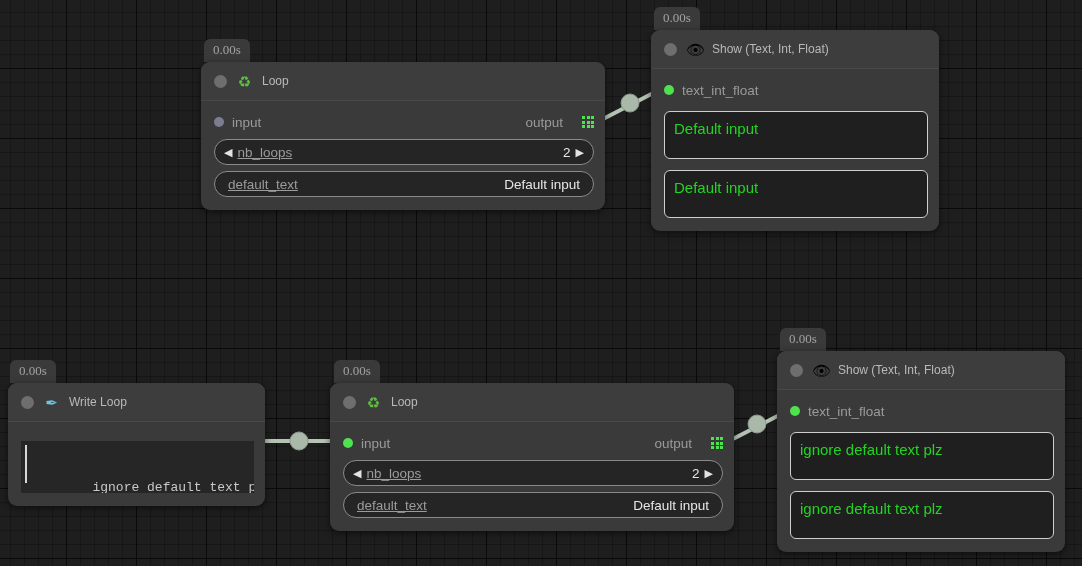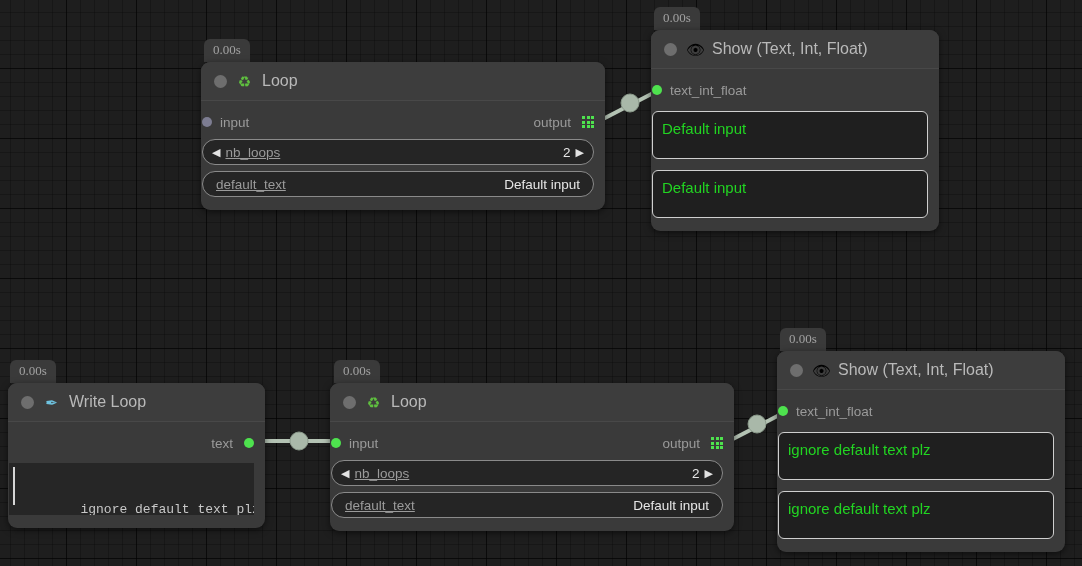--- a/index.html
+++ b/index.html
@@ -75,26 +75,27 @@
   }
   .hdr-icon {
     font-size: 15px;
     line-height: 1;
     flex: none;
     width: 17px;
     text-align: center;
   }
   .hdr-title {
     color: #b9b9b9;
-    font-size: 16px;
+    font-size: 12px;
     white-space: nowrap;
   }
 
   .node-body {
     padding: 9px 11px 13px 1px;
+    margin-left: 12px;
   }
 
   
   .port-row {
     display: flex;
     align-items: center;
     height: 20px;
     margin: 2px 0 7px 0;
     position: relative;
   }
@@ -109,21 +110,21 @@
   .port-label {
     color: #9a9a9a;
     font-size: 13.5px;
     white-space: nowrap;
   }
   .port-in .port-label { margin-left: 8px; }
   .port-out {
     margin-left: auto;
     display: flex;
     align-items: center;
-    gap: 11px;
+    gap: 19px;
   }
 
   
   .grid-icon {
     display: grid;
     grid-template-columns: repeat(3, 3px);
     grid-template-rows: repeat(3, 3px);
     gap: 1.5px;
     flex: none;
   }
@@ -298,26 +299,20 @@
     </div>
   </div>
 
   <div class="node" style="left:8px; top:383px; width:257px;">
     <div class="node-header">
       <span class="hdr-dot"></span>
       <span class="hdr-icon" style="color:#6fc3e0;">✒</span>
       <span class="hdr-title">Write Loop</span>
     </div>
     <div class="node-body">
-      <div class="port-row">
-        <span class="port-out">
-          <span class="port-label">text</span>
-          <span class="port-dot dot-green"></span>
-        </span>
-      </div>
       <div class="text-area">
         <span class="text-caret"></span>
         <span>ignore default text plz</span>
       </div>
     </div>
   </div>
 
   <div class="node" style="left:330px; top:383px; width:404px;">
     <div class="node-header">
       <span class="hdr-dot"></span>

